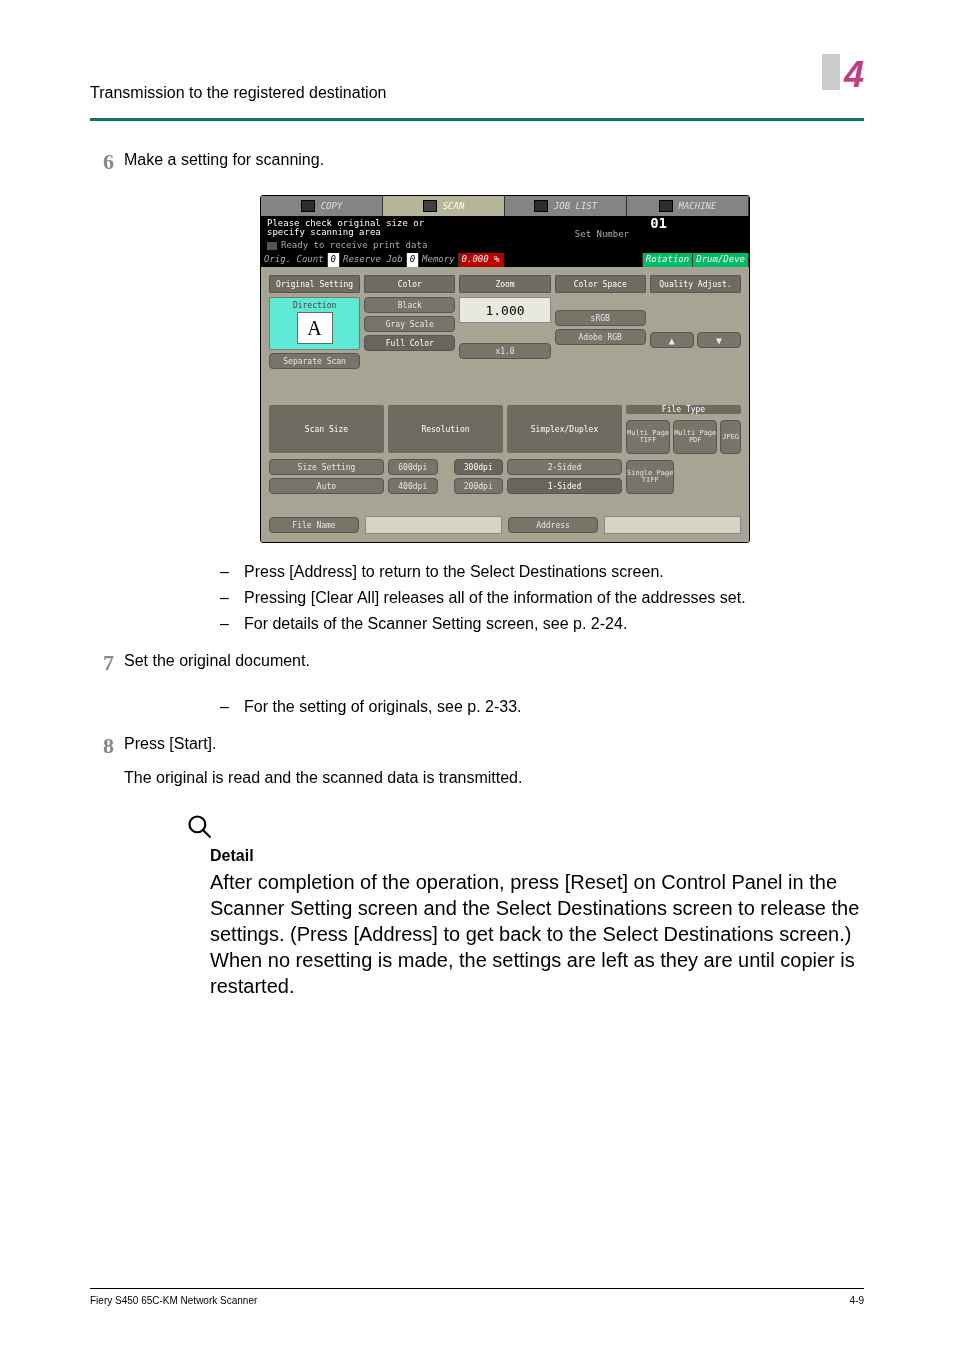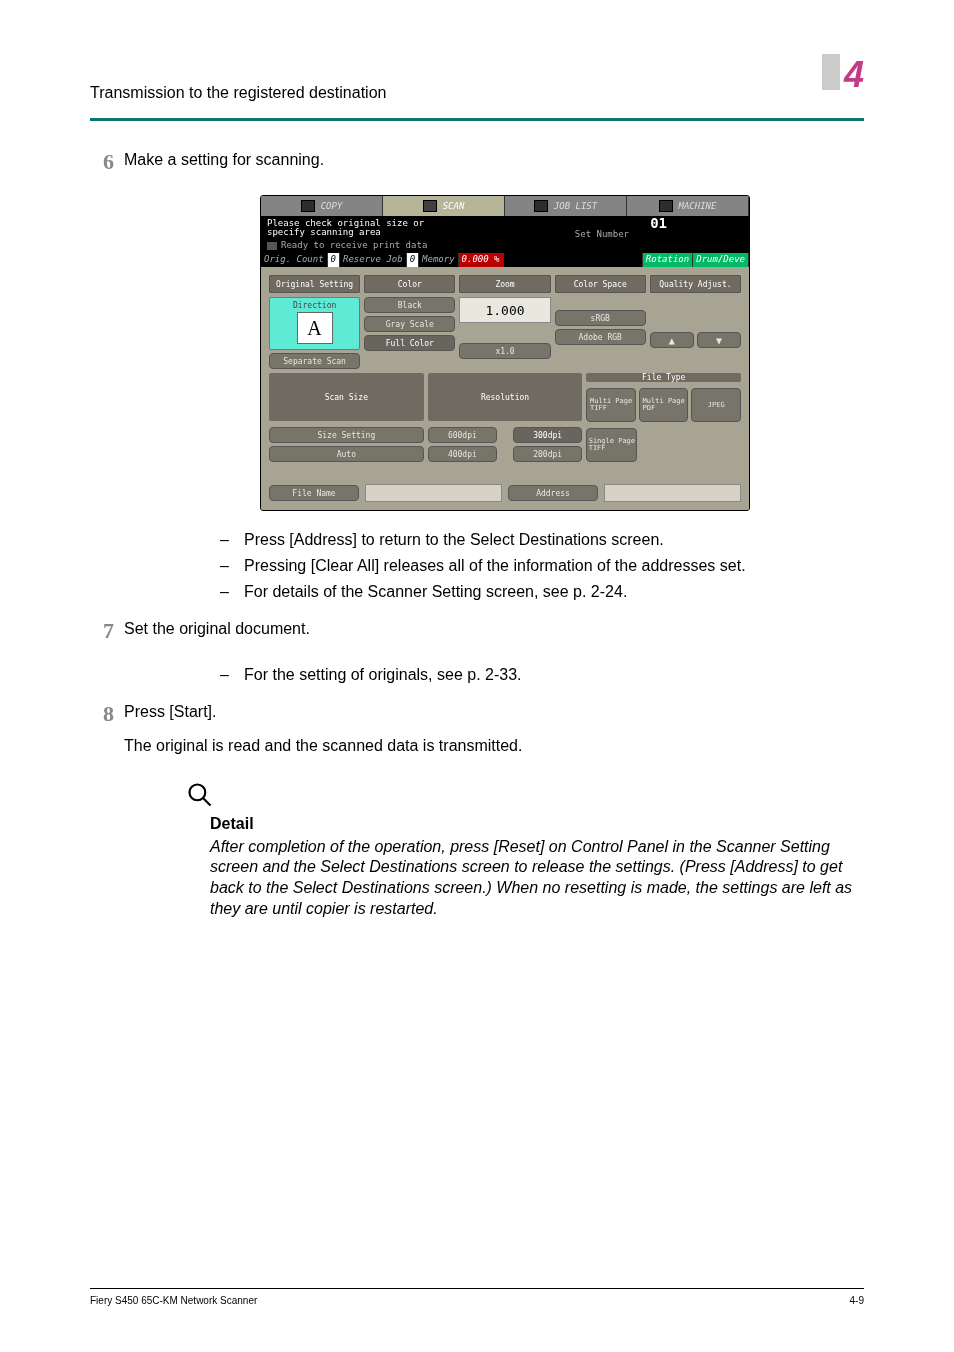--- a/index.html
+++ b/index.html
@@ -19,21 +19,21 @@
 
   .sub-indent { margin-left: 130px; font-size: 16px; line-height: 1.35; }
   .bullet-list { list-style: none; margin-top: 6px; margin-bottom: 16px; }
   .bullet-list li { display: flex; margin-bottom: 4px; }
   .bullet-list li .dash { width: 24px; flex: 0 0 24px; }
 
   .detail-block { margin-left: 120px; margin-top: 12px; }
   .magnify { width: 28px; height: 28px; margin-bottom: 6px; margin-left: -24px; }
   .magnify svg { width: 28px; height: 28px; }
   .detail-head { font-weight: bold; font-size: 16px; margin-bottom: 4px; }
-  .detail-body { font-style: italic; font-size: 16px; line-height: 1.3; }
+  .detail-body { font-size: 20px; line-height: 1.3; }
 
   
   .device { width: 490px; margin: 10px auto 18px 170px; border: 1px solid #000; border-radius: 3px; background: #a6a6a6; overflow: hidden; font-family: "Lucida Console", monospace; font-size: 9px; color: #fff; }
   .tabbar { display: flex; height: 20px; background: #848484; }
   .tabbar .tab { flex: 1; display: flex; align-items: center; justify-content: center; background: #848484; color: #dedede; font-size: 9px; font-style: italic; border-right: 1px solid #333; }
   .tabbar .tab .ticon { width: 14px; height: 12px; background: #2d2d2d; border: 1px solid #000; margin-right: 6px; display: flex; align-items: center; justify-content: center; }
   .tabbar .tab.active { background: #b7b598; color: #fff; }
   .tabbar .tab.active .ticon { background: #404040; }
 
   .msgbar { background: #000; color: #fff; padding: 3px 6px; font-size: 9px; line-height: 1.1; position: relative; }
@@ -50,31 +50,31 @@
   .dpanel { background: #a8a494; padding: 8px; }
   .row5 { display:flex; gap:4px; margin-bottom:4px; }
   .row5 .hdr { flex:1; height:18px; background:#6f6b61; display:flex; align-items:center; justify-content:center; font-size:8px; border-radius:2px; box-shadow: inset 0 0 0 1px #555; }
 
   .mrow { display:flex; gap:4px; margin-bottom:4px; }
   .col { flex:1; display:flex; flex-direction:column; gap:3px; }
   .panelbox { background:#c6c3b6; border:1px solid #777; border-radius:2px; padding:3px; min-height:48px; }
   .panelbox.light { background:#5eead4; }
   .panel-label { font-size:8px; color:#444; text-align:center; }
   .Abox { background:#fff; color:#000; width:36px; height:32px; display:flex; align-items:center; justify-content:center; font-family:Georgia, serif; font-size:20px; border:1px solid #666; margin:2px auto; }
-  .btn { background:#77746a; color:#e8e8e0; height:16px; display:flex; align-items:center; justify-content:center; font-size:8px; border-radius:4px; border:1px solid #555; }
+  .btn { background:#77746a; color:#e8e8e0; height:16px; display:flex; align-items:center; justify-content:center; font-size:8px; border-radius:4px; border:1px solid #555;text-align:center; }
   .btn.sel { background:#68655c; color:#fff; }
   .zoomval { background:#e9e8df; color:#000; height:26px; display:flex; align-items:center; justify-content:center; font-size:13px; border:1px solid #888; }
   .twobtn { display:flex; gap:16px; }
   .twobtn .btn { flex:1; }
   .arrows { display:flex; gap:3px; }
   .arrows .btn { flex:1; font-size:10px; }
 
   .bot2 { display:flex; gap:4px; margin-top:4px; }
   .bot2 .col { flex:1; }
-  .bot-label { flex:1; height:16px; background:#6f6b61; display:flex; align-items:center; justify-content:center; font-size:8px; border-radius:2px; margin-bottom:3px; }
+  .bot-label { flex:1; height:16px; background:#6f6b61; display:flex; align-items:center; justify-content:center; font-size:8px; border-radius:2px; margin-bottom:3px;margin-top:32px; }
   .slim { height:16px; }
   .file-wide { flex:2; }
   .ftrow { display:flex; gap:3px; }
   .ftrow .btn { flex:1; height:34px; font-size:7px; display:flex; flex-direction:column; justify-content:center; line-height:1; }
 
   .addrbar { display:flex; align-items:center; gap:6px; margin-top:22px; }
   .addrbar .fn { width:90px; }
   .addrbar .strip { flex:1; height:18px; background:#d6d3c6; border:1px solid #888; }
   .addrbar .addr { width:90px; }
 
@@ -191,20 +191,25 @@
         <div class="bot-label">Resolution</div>
         <div class="twobtn">
           <div class="btn slim">600dpi</div>
           <div class="btn slim sel">300dpi</div>
         </div>
         <div class="twobtn">
           <div class="btn slim">400dpi</div>
           <div class="btn slim">200dpi</div>
         </div>
       </div>
+      <div class="col">
+        <div class="bot-label">Simplex/Duplex</div>
+        <div class="btn slim">2-Sided</div>
+        <div class="btn slim sel">1-Sided</div>
+      </div>
       <div class="col file-wide">
         <div class="bot-label">File Type</div>
         <div class="ftrow">
           <div class="btn" style="white-space:pre">Multi Page
 TIFF</div>
           <div class="btn" style="white-space:pre">Multi Page
 PDF</div>
           <div class="btn">JPEG</div>
         </div>
         <div class="ftrow" style="margin-top:3px;">

